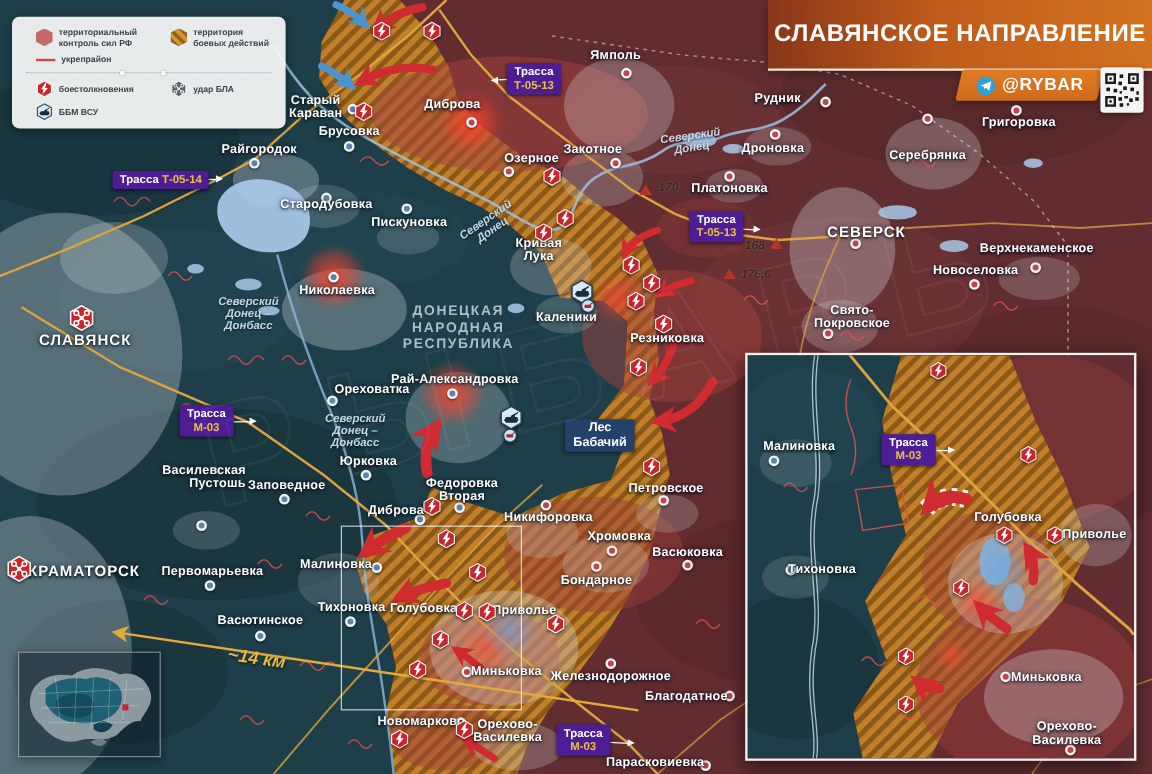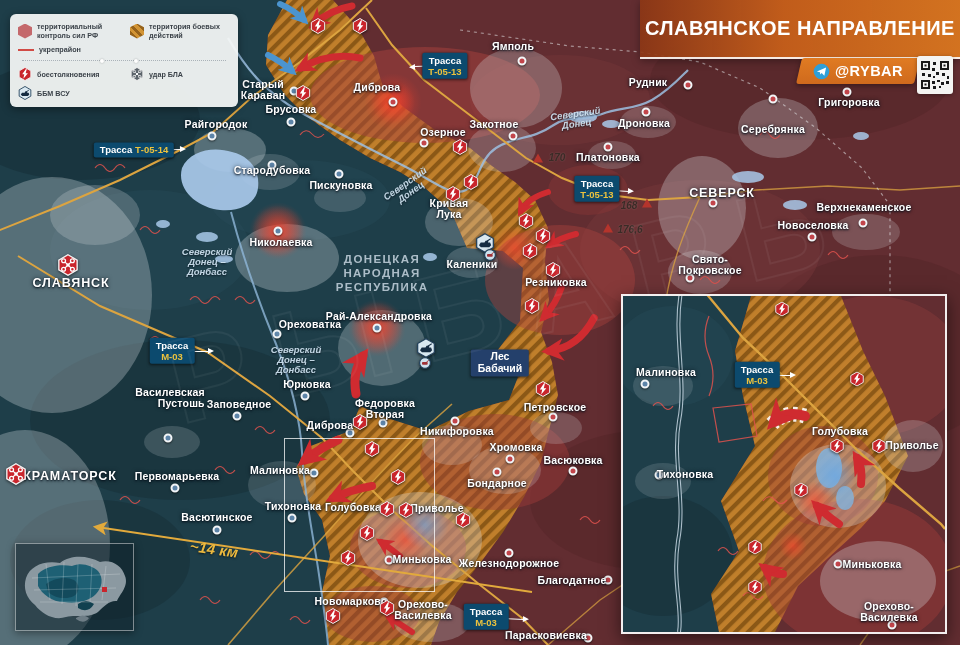--- a/index.html
+++ b/index.html
@@ -9,33 +9,33 @@
   
   .place{position:absolute;transform:translate(-50%,-50%);color:#fff;font-weight:700;font-size:10.5px;line-height:1.08;text-align:center;white-space:pre-line;letter-spacing:.2px;text-shadow:0 1px 2px rgba(5,15,25,.95),0 0 4px rgba(5,15,25,.7);z-index:30;}
   .place.caps{font-size:12.5px;letter-spacing:.9px;}
   .dot{position:absolute;width:9px;height:9px;border-radius:50%;border:2px solid #f2f5f7;box-sizing:border-box;transform:translate(-50%,-50%);box-shadow:0 1px 2px rgba(0,0,0,.55);z-index:29;}
   .dot.ru{background:#c2454b;} .dot.ua{background:#5d84a8;}
   .glow{position:absolute;width:58px;height:58px;transform:translate(-50%,-50%);border-radius:50%;background:radial-gradient(circle,rgba(255,64,42,.55),rgba(255,64,42,0) 70%);z-index:25;}
   .area-label{position:absolute;transform:translate(-50%,-50%);text-align:center;white-space:pre-line;z-index:28;}
   .area-label.region{color:rgba(198,212,222,.85);font-size:11.5px;font-weight:700;letter-spacing:1.4px;line-height:1.2;}
   .area-label.river{color:#cfe2f0;font-style:italic;font-size:9.5px;font-weight:700;opacity:.92;line-height:1.05;text-shadow:0 1px 2px rgba(5,15,25,.8);}
   .area-label.forest{background:#24406b;color:#fff;font-weight:700;font-size:10.5px;padding:2px 7px;border-radius:2px;box-shadow:0 1px 3px rgba(0,0,0,.5);line-height:1.1;}
-  .roadbox{position:absolute;transform:translate(-50%,-50%);background:#0c4a6e;border-radius:2px;padding:2px 6px;text-align:center;box-shadow:0 1px 3px rgba(0,0,0,.55);font-weight:700;font-size:9.5px;line-height:1.18;white-space:pre-line;z-index:32;}
+  .roadbox{position:absolute;transform:translate(-50%,-50%);background:#4c1d95;border-radius:2px;padding:2px 6px;text-align:center;box-shadow:0 1px 3px rgba(0,0,0,.55);font-weight:700;font-size:9.5px;line-height:1.18;white-space:pre-line;z-index:32;}
   .roadbox .w{color:#fff;} .roadbox .c{color:#ecc23e;}
   .pointer{position:absolute;height:0;border-top:1.5px solid #fff;transform-origin:0 0;z-index:31;}
   .pointer:after{content:"";position:absolute;right:-5px;top:-4px;border-left:6px solid #fff;border-top:3.2px solid transparent;border-bottom:3.2px solid transparent;}
   .height{position:absolute;transform:translate(-50%,-50%);color:#3a2b26;font-weight:700;font-style:italic;font-size:10px;z-index:27;text-shadow:0 0 2px rgba(255,255,255,.2);}
   .tri{position:absolute;transform:translate(-50%,-50%);width:0;height:0;border-left:5px solid transparent;border-right:5px solid transparent;border-bottom:9px solid #b5342c;z-index:27;}
   .icon{position:absolute;transform:translate(-50%,-50%);line-height:0;z-index:33;filter:drop-shadow(0 1px 1.5px rgba(0,0,0,.6));}
   .dist{position:absolute;transform:translate(-50%,-50%) rotate(8deg);color:#ecb93f;font-weight:700;font-style:italic;font-size:15px;z-index:30;text-shadow:0 1px 2px rgba(0,0,0,.6);}
   .wm{position:absolute;left:160px;top:230px;font-size:120px;font-weight:800;letter-spacing:28px;color:transparent;-webkit-text-stroke:2px rgba(255,255,255,.055);transform:rotate(-14deg);z-index:24;pointer-events:none;}
   
   .legend{position:absolute;left:10px;top:14px;width:228px;background:rgba(244,246,245,.94);border-radius:6px;box-shadow:0 2px 8px rgba(0,0,0,.4);padding:8px 8px 7px;box-sizing:border-box;z-index:40;color:#3c434a;}
   .lg-grid{display:grid;grid-template-columns:108px 1fr;gap:5px 4px;align-items:center;}
-  .lg-item{display:flex;align-items:center;gap:5px;font-size:7.2px;font-weight:600;line-height:1.25;}
+  .lg-item{display:flex;align-items:center;gap:5px;font-size:7.2px;font-weight:600;line-height:1.25;margin-left:12px;}
   .hexsw{width:14px;height:15px;clip-path:polygon(50% 0,100% 25%,100% 75%,50% 100%,0 75%,0 25%);flex:none;}
   .hexsw.red{background:#c4696c;}
   .hexsw.blue{background:linear-gradient(135deg,#b3c2cd,#87a0b1);}
   .hexsw.hatch{background:repeating-linear-gradient(45deg,#d29434 0 3px,#96621a 3px 6px);}
   .linered{width:16px;height:2px;background:#d14b45;flex:none;}
   .swi{flex:none;line-height:0;}
   .lg-div{grid-column:1/3;position:relative;border-top:1px dotted rgba(130,140,150,.6);height:0;margin:1px 4px;}
   .lg-div i{position:absolute;top:-2px;width:4px;height:4px;border-radius:50%;background:#fff;box-shadow:0 0 2px rgba(0,0,0,.3);}
   
   .banner{position:absolute;left:640px;top:0;width:320px;height:57px;background:linear-gradient(90deg,rgba(140,55,22,.93),rgba(198,95,26,.95) 45%,rgba(215,117,31,.96));border-bottom:2px solid rgba(255,255,255,.88);box-shadow:0 2px 8px rgba(0,0,0,.35);display:flex;flex-direction:column;justify-content:center;align-items:center;z-index:40;}

